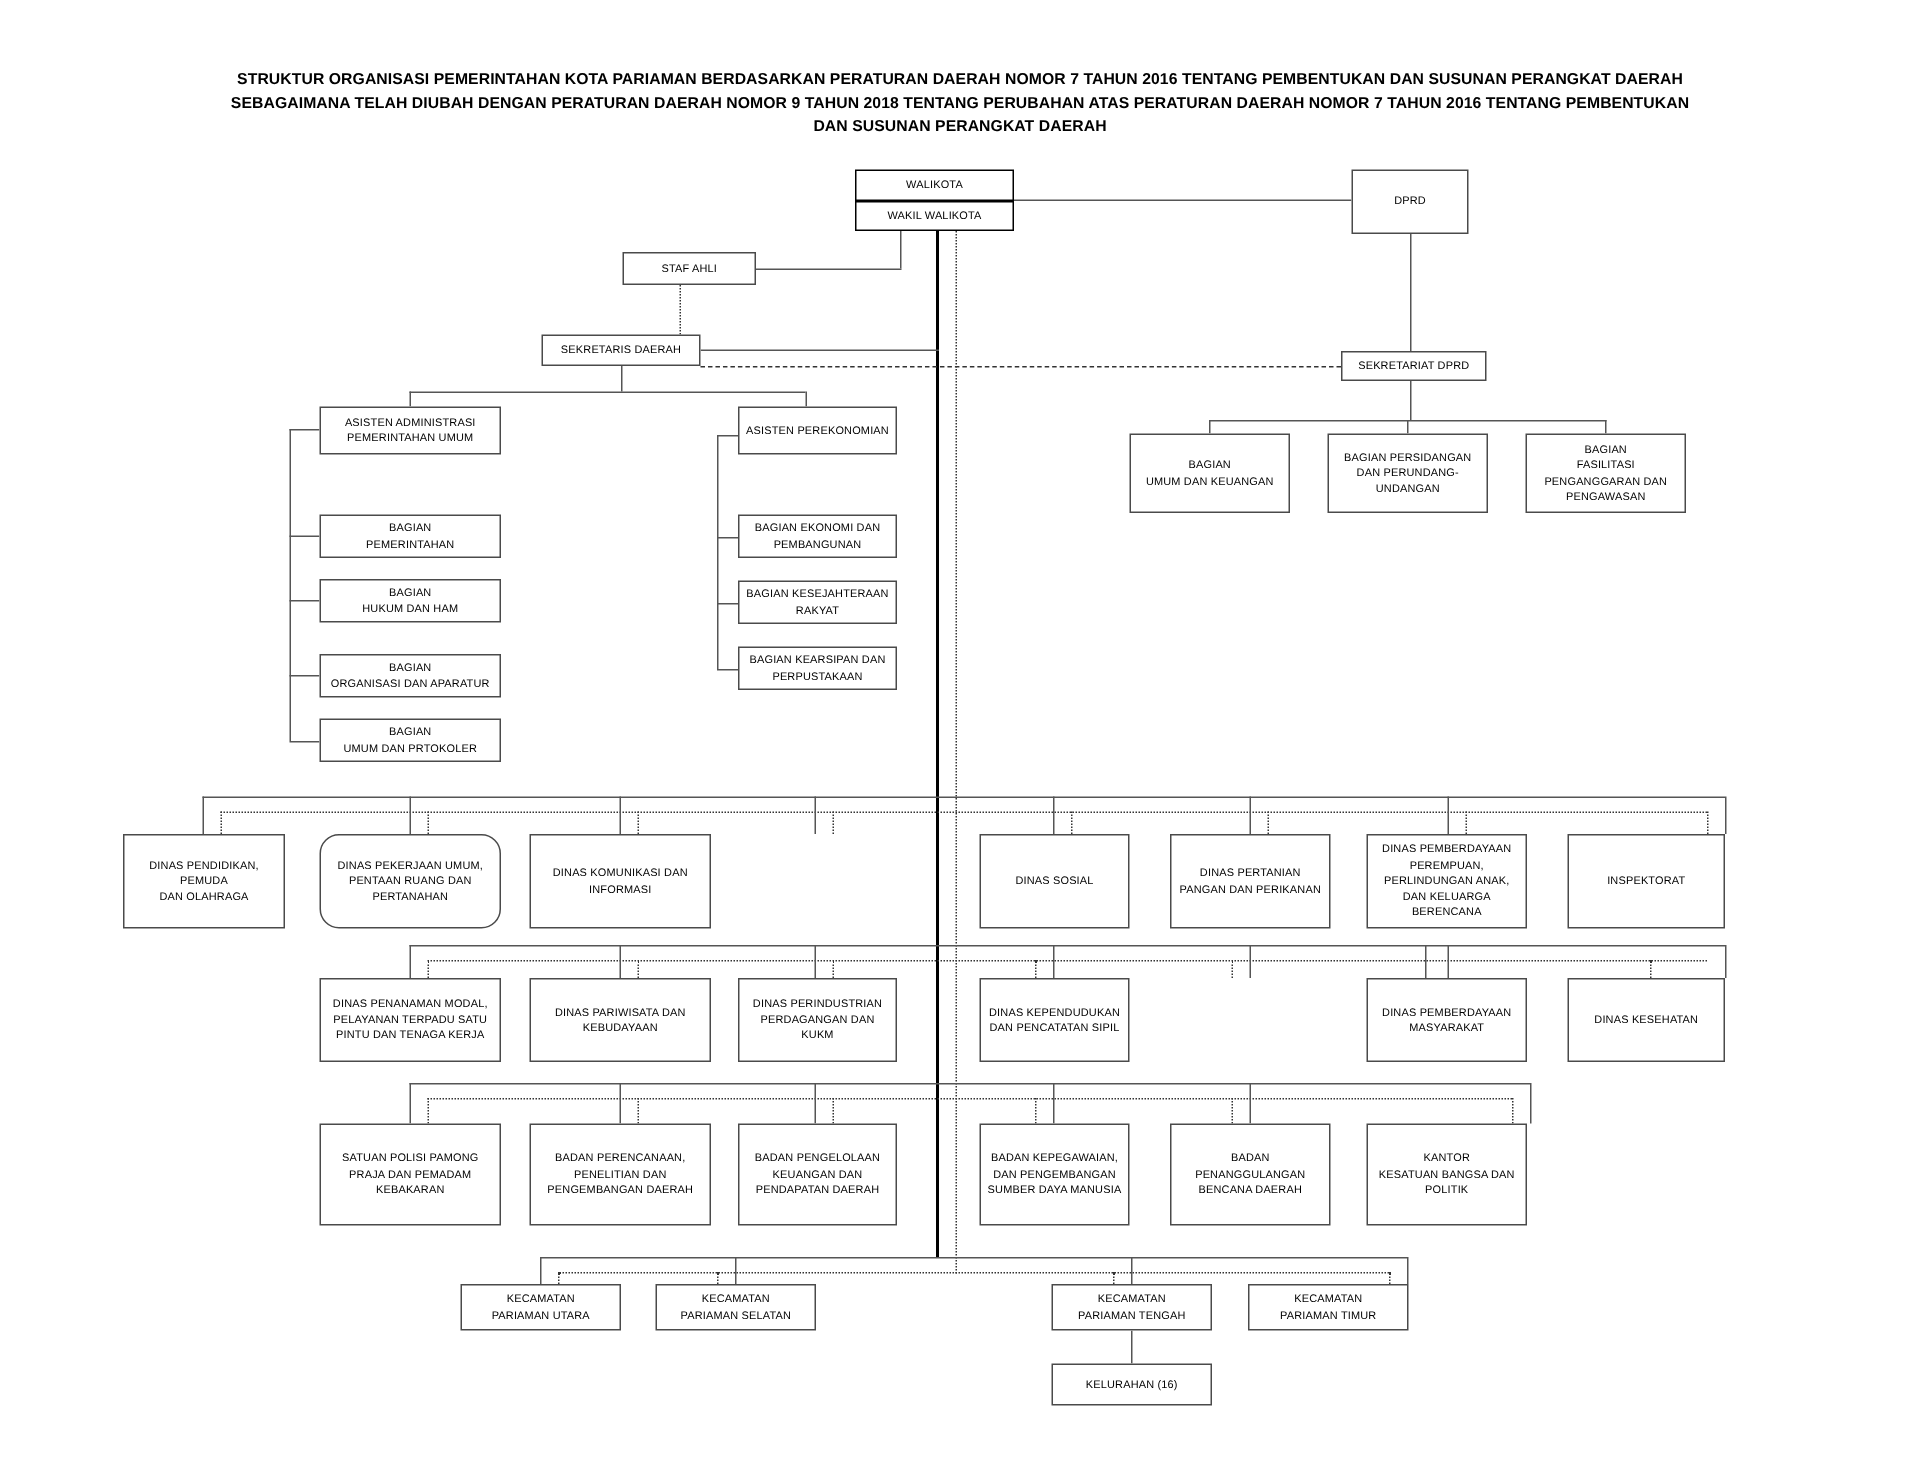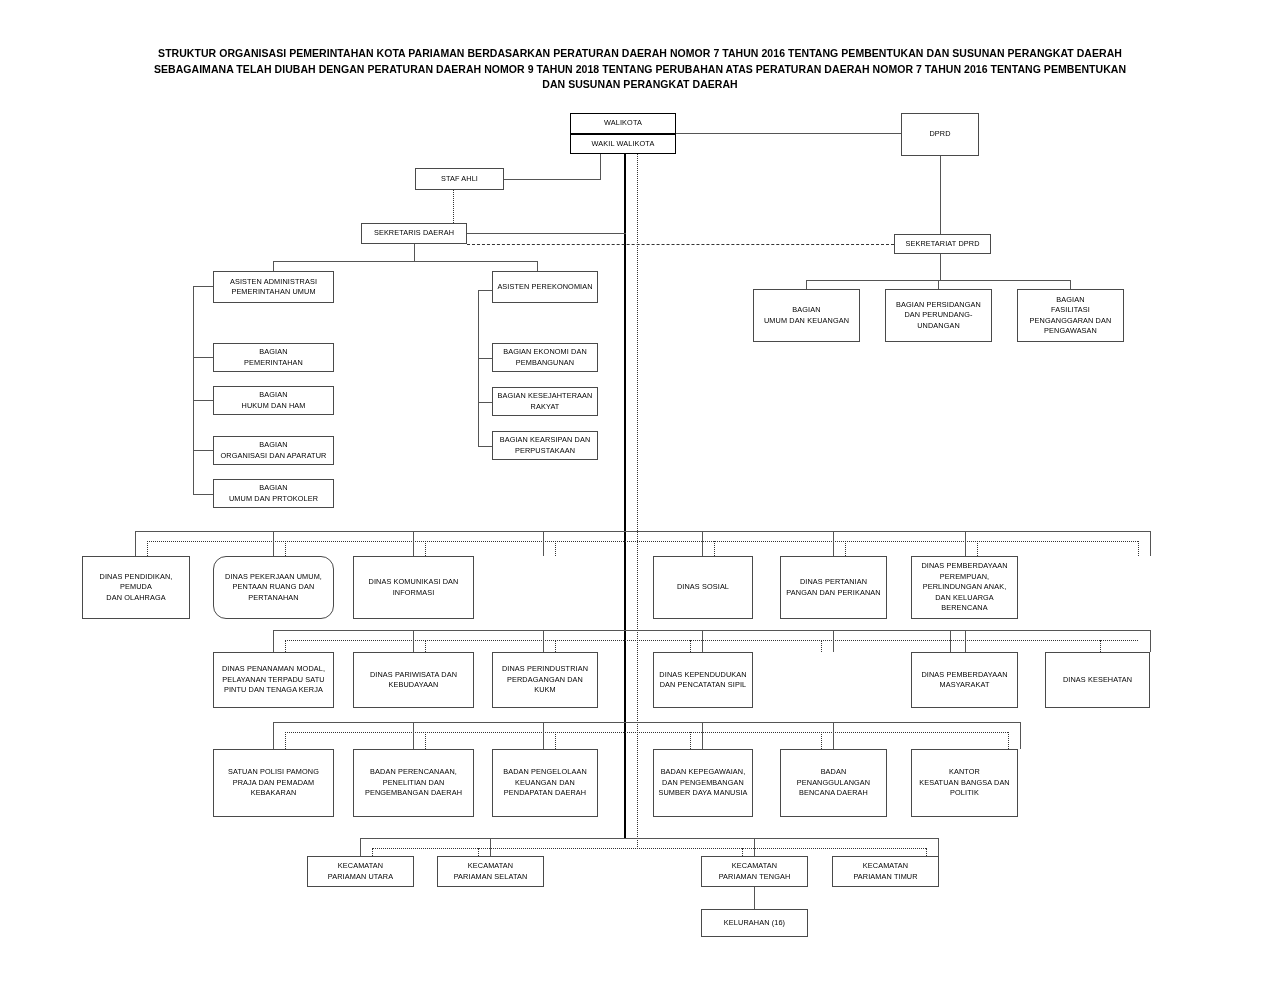--- a/index.html
+++ b/index.html
@@ -276,20 +276,23 @@
     </span>
   </div>
   <div class="box" style="left:911px; top:556px; width:107px; height:63px;">
     <span class="lbl">
       <span>DINAS PEMBERDAYAAN</span><br>
       <span>PEREMPUAN,</span><br>
       <span>PERLINDUNGAN ANAK,</span><br>
       <span>DAN KELUARGA</span><br>
       <span>BERENCANA</span>
     </span>
+  </div>
+  <div class="box" style="left:1045px; top:556px; width:105px; height:63px;">
+    <span class="lbl">INSPEKTORAT</span>
   </div>
 
   <div class="ln h" style="left:273px; top:630px; width:877px;"></div>
   <div class="dot-h" style="left:285px; top:640px; width:853px;"></div>
   <div class="ln v" style="left:273px; top:630px; height:22px;"></div>
   <div class="ln v" style="left:1150px; top:630px; height:22px;"></div>
   <div class="ln v" style="left:413px; top:630px; height:22px;"></div>
   <div class="ln v" style="left:543px; top:630px; height:22px;"></div>
   <div class="ln v" style="left:702px; top:630px; height:22px;"></div>
   <div class="ln v" style="left:833px; top:630px; height:22px;"></div>

